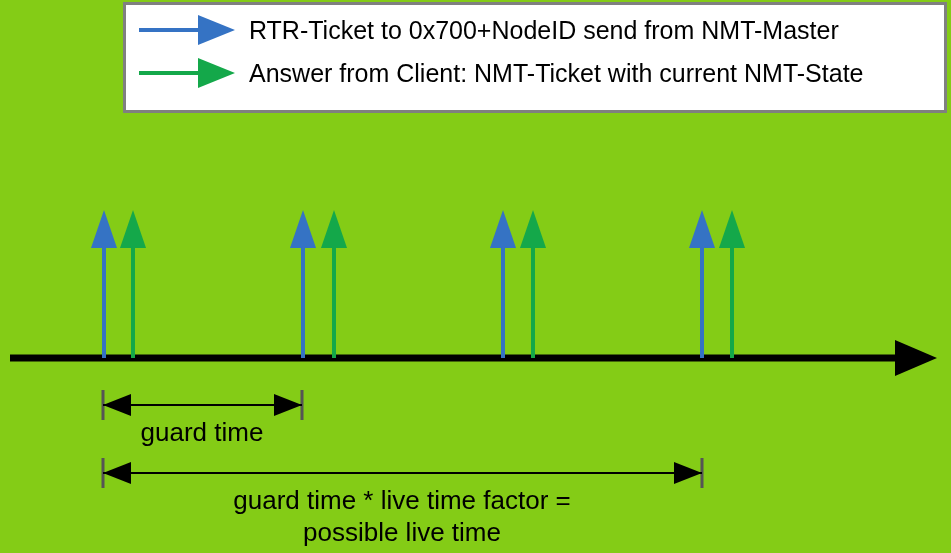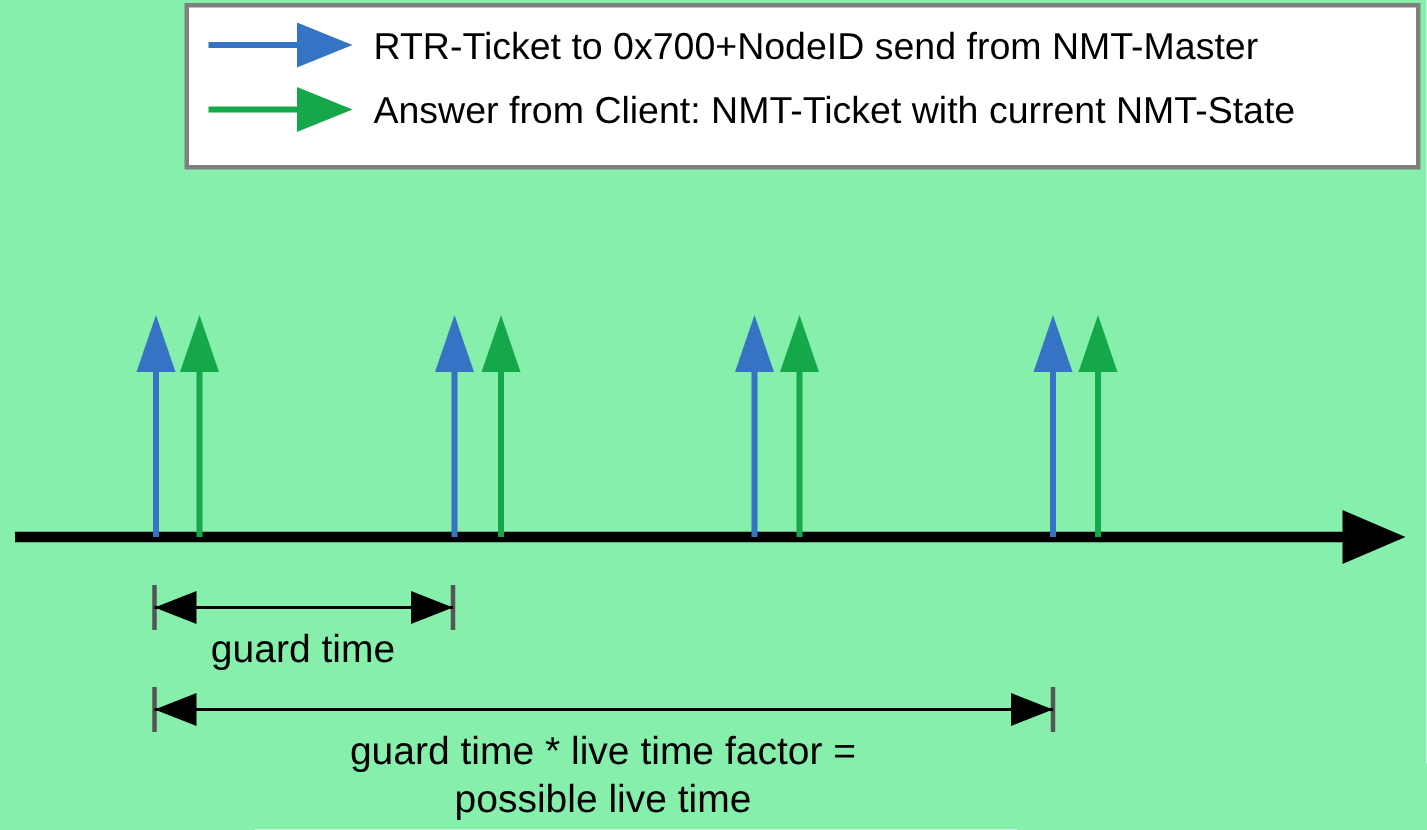--- a/index.html
+++ b/index.html
@@ -8,21 +8,21 @@
     background: #ffffff;
   }
   body {
     font-family: "Liberation Sans", sans-serif;
     -webkit-font-smoothing: antialiased;
   }
   #canvas {
     position: relative;
     width: 951px;
     height: 553px;
-    background: #86efac;
+    background: #84cc16;
     overflow: hidden;
   }
   #diagram-svg {
     position: absolute;
     left: 0;
     top: 0;
     width: 951px;
     height: 553px;
     display: block;
   }

